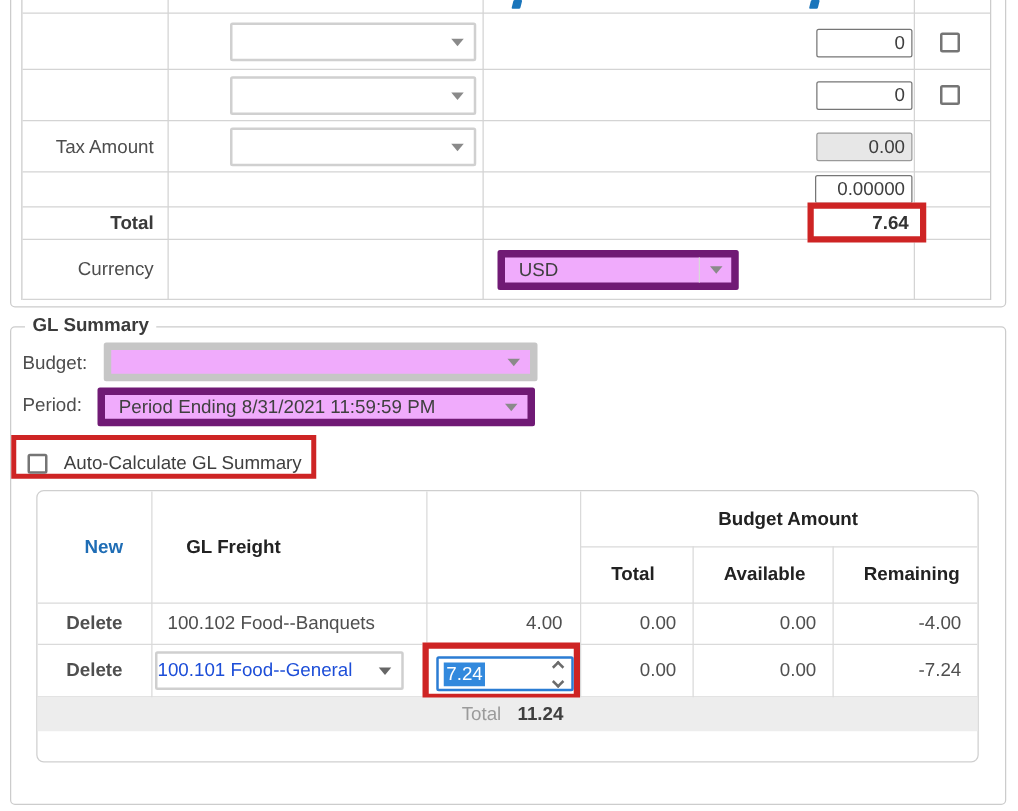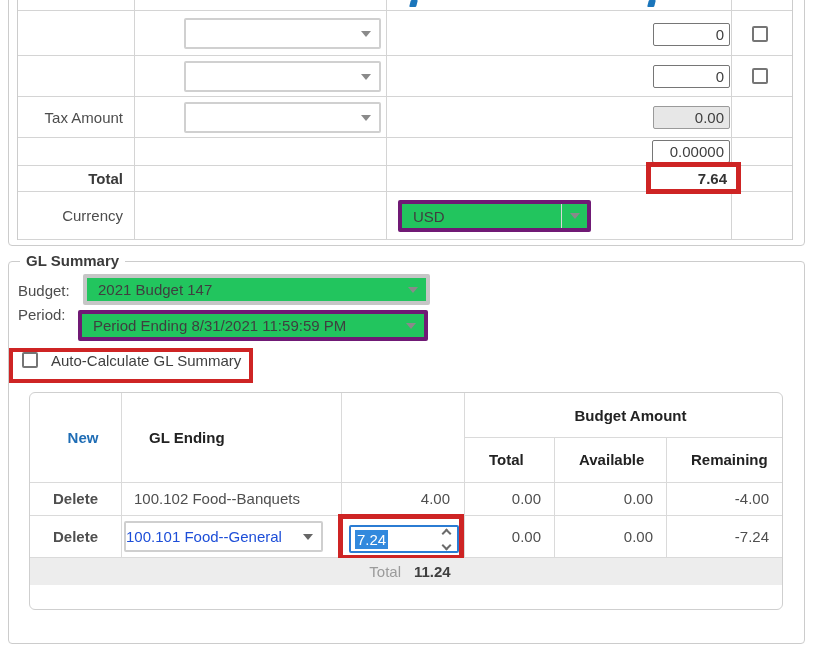--- a/index.html
+++ b/index.html
@@ -44,26 +44,26 @@
   .frag { position: absolute; top: 0; width: 7px; height: 7px; background: #1a75bb;
           transform: skewX(-14deg); border-radius: 1px; }
 
   
   .gl-fieldset { left: 8px; top: 261px; width: 797px; height: 383px;
                  border: 1px solid #cccccc; border-radius: 4px; }
   .gl-legend { left: 20px; top: 252px; background: #fff; padding: 0 6px;
                font-weight: bold; color: #3b3b3b; }
   .field-label { color: #4d4d4d; }
 
-  .dd { position: absolute; background: #22c55e; border: 4px solid #701a75; border-radius: 2px;
+  .dd { position: absolute; background: #f0abfc; border: 6px solid #701a75; border-radius: 2px;
         display: flex; align-items: center; }
   .dd .txt { padding-left: 11px; color: #3f3f3f; }
 
   .autocalc { left: 9px; top: 348px; width: 244px; height: 35px;
-              display: flex; align-items: flex-start; border: 4px solid #ce2424; background: #fff; }
+              display: flex; align-items: flex-end; border: 4px solid #ce2424; background: #fff; }
   .autocalc .checkbox { position: static; margin-left: 9px; flex: none; }
   .autocalc .lab { margin-left: 13px; color: #3f3f3f; white-space: nowrap; }
 
   
   .gl-card { left: 29px; top: 392px; width: 754px; height: 218px;
              border: 1px solid #cfcfcf; border-radius: 6px; background: #fff; overflow: hidden; }
   .gl-card .v { position: absolute; top: 0; width: 1px; height: 165px; background: #dadada; }
   .gl-card .h { position: absolute; height: 1px; background: #dadada; }
   .hcell { position: absolute; display: flex; align-items: center;
            font-weight: bold; color: #222; padding-left: 15px; }
@@ -164,27 +164,26 @@
         </span>
     </div>
   </div>
 </div>
 
 <div class="abs gl-fieldset"></div>
 <div class="abs gl-legend">GL Summary</div>
 
 <div class="abs field-label" style="left:18px;top:282px">Budget:</div>
 <div class="dd" style="left:83px;top:274px;width:347px;height:31px;border-color:#c6c6c6">
-  <span class="txt">2021 Budget 147</span>
   <span class="combo-arrow">
       <span class="tri"></span>
     </span>
 </div>
 
-<div class="abs field-label" style="left:18px;top:306px">Period:</div>
+<div class="abs field-label" style="left:18px;top:316px">Period:</div>
 <div class="dd" style="left:78px;top:310px;width:350px;height:31px">
   <span class="txt">Period Ending 8/31/2021 11:59:59 PM</span>
   <span class="combo-arrow">
       <span class="tri"></span>
     </span>
 </div>
 
 <div class="abs autocalc">
   <span class="checkbox"></span>
   <span class="lab">Auto-Calculate GL Summary</span>
@@ -196,21 +195,21 @@
   <div class="v" style="left:311px"></div>
   <div class="v" style="left:434px"></div>
   <div class="v" style="left:524px;top:44px;height:121px"></div>
   <div class="v" style="left:636px;top:44px;height:121px"></div>
   <div class="h" style="left:434px;top:44px;width:318px"></div>
   <div class="h" style="left:0;top:89px;width:752px"></div>
   <div class="h" style="left:0;top:122px;width:752px"></div>
   <div class="h" style="left:0;top:164px;width:752px"></div>
 
   <div class="hcell center link" style="left:0;top:0;width:91px;height:89px">New</div>
-  <div class="hcell" style="left:104px;top:0;width:200px;height:89px">GL Ending</div>
+  <div class="hcell" style="left:104px;top:0;width:200px;height:89px">GL Freight</div>
   <div class="hcell center" style="left:434px;top:0;width:318px;height:44px">Budget Amount</div>
   <div class="hcell" style="left:444px;top:44px;width:80px;height:45px">Total</div>
   <div class="hcell" style="left:646px;top:44px;width:104px;height:45px">Remaining</div>
   <div class="hcell" style="left:534px;top:44px;width:100px;height:45px">Available</div>
 
   <div>
     <div class="cell center link" style="left:0;top:89px;width:91px;height:33px">Delete</div>
     <div class="cell" style="left:104px;top:89px;width:205px;height:33px">100.102 Food--Banquets</div>
     <div class="cell right" style="left:311px;top:89px;width:109px;height:33px">4.00</div>
     <div class="cell right" style="left:434px;top:89px;width:77px;height:33px">0.00</div>

